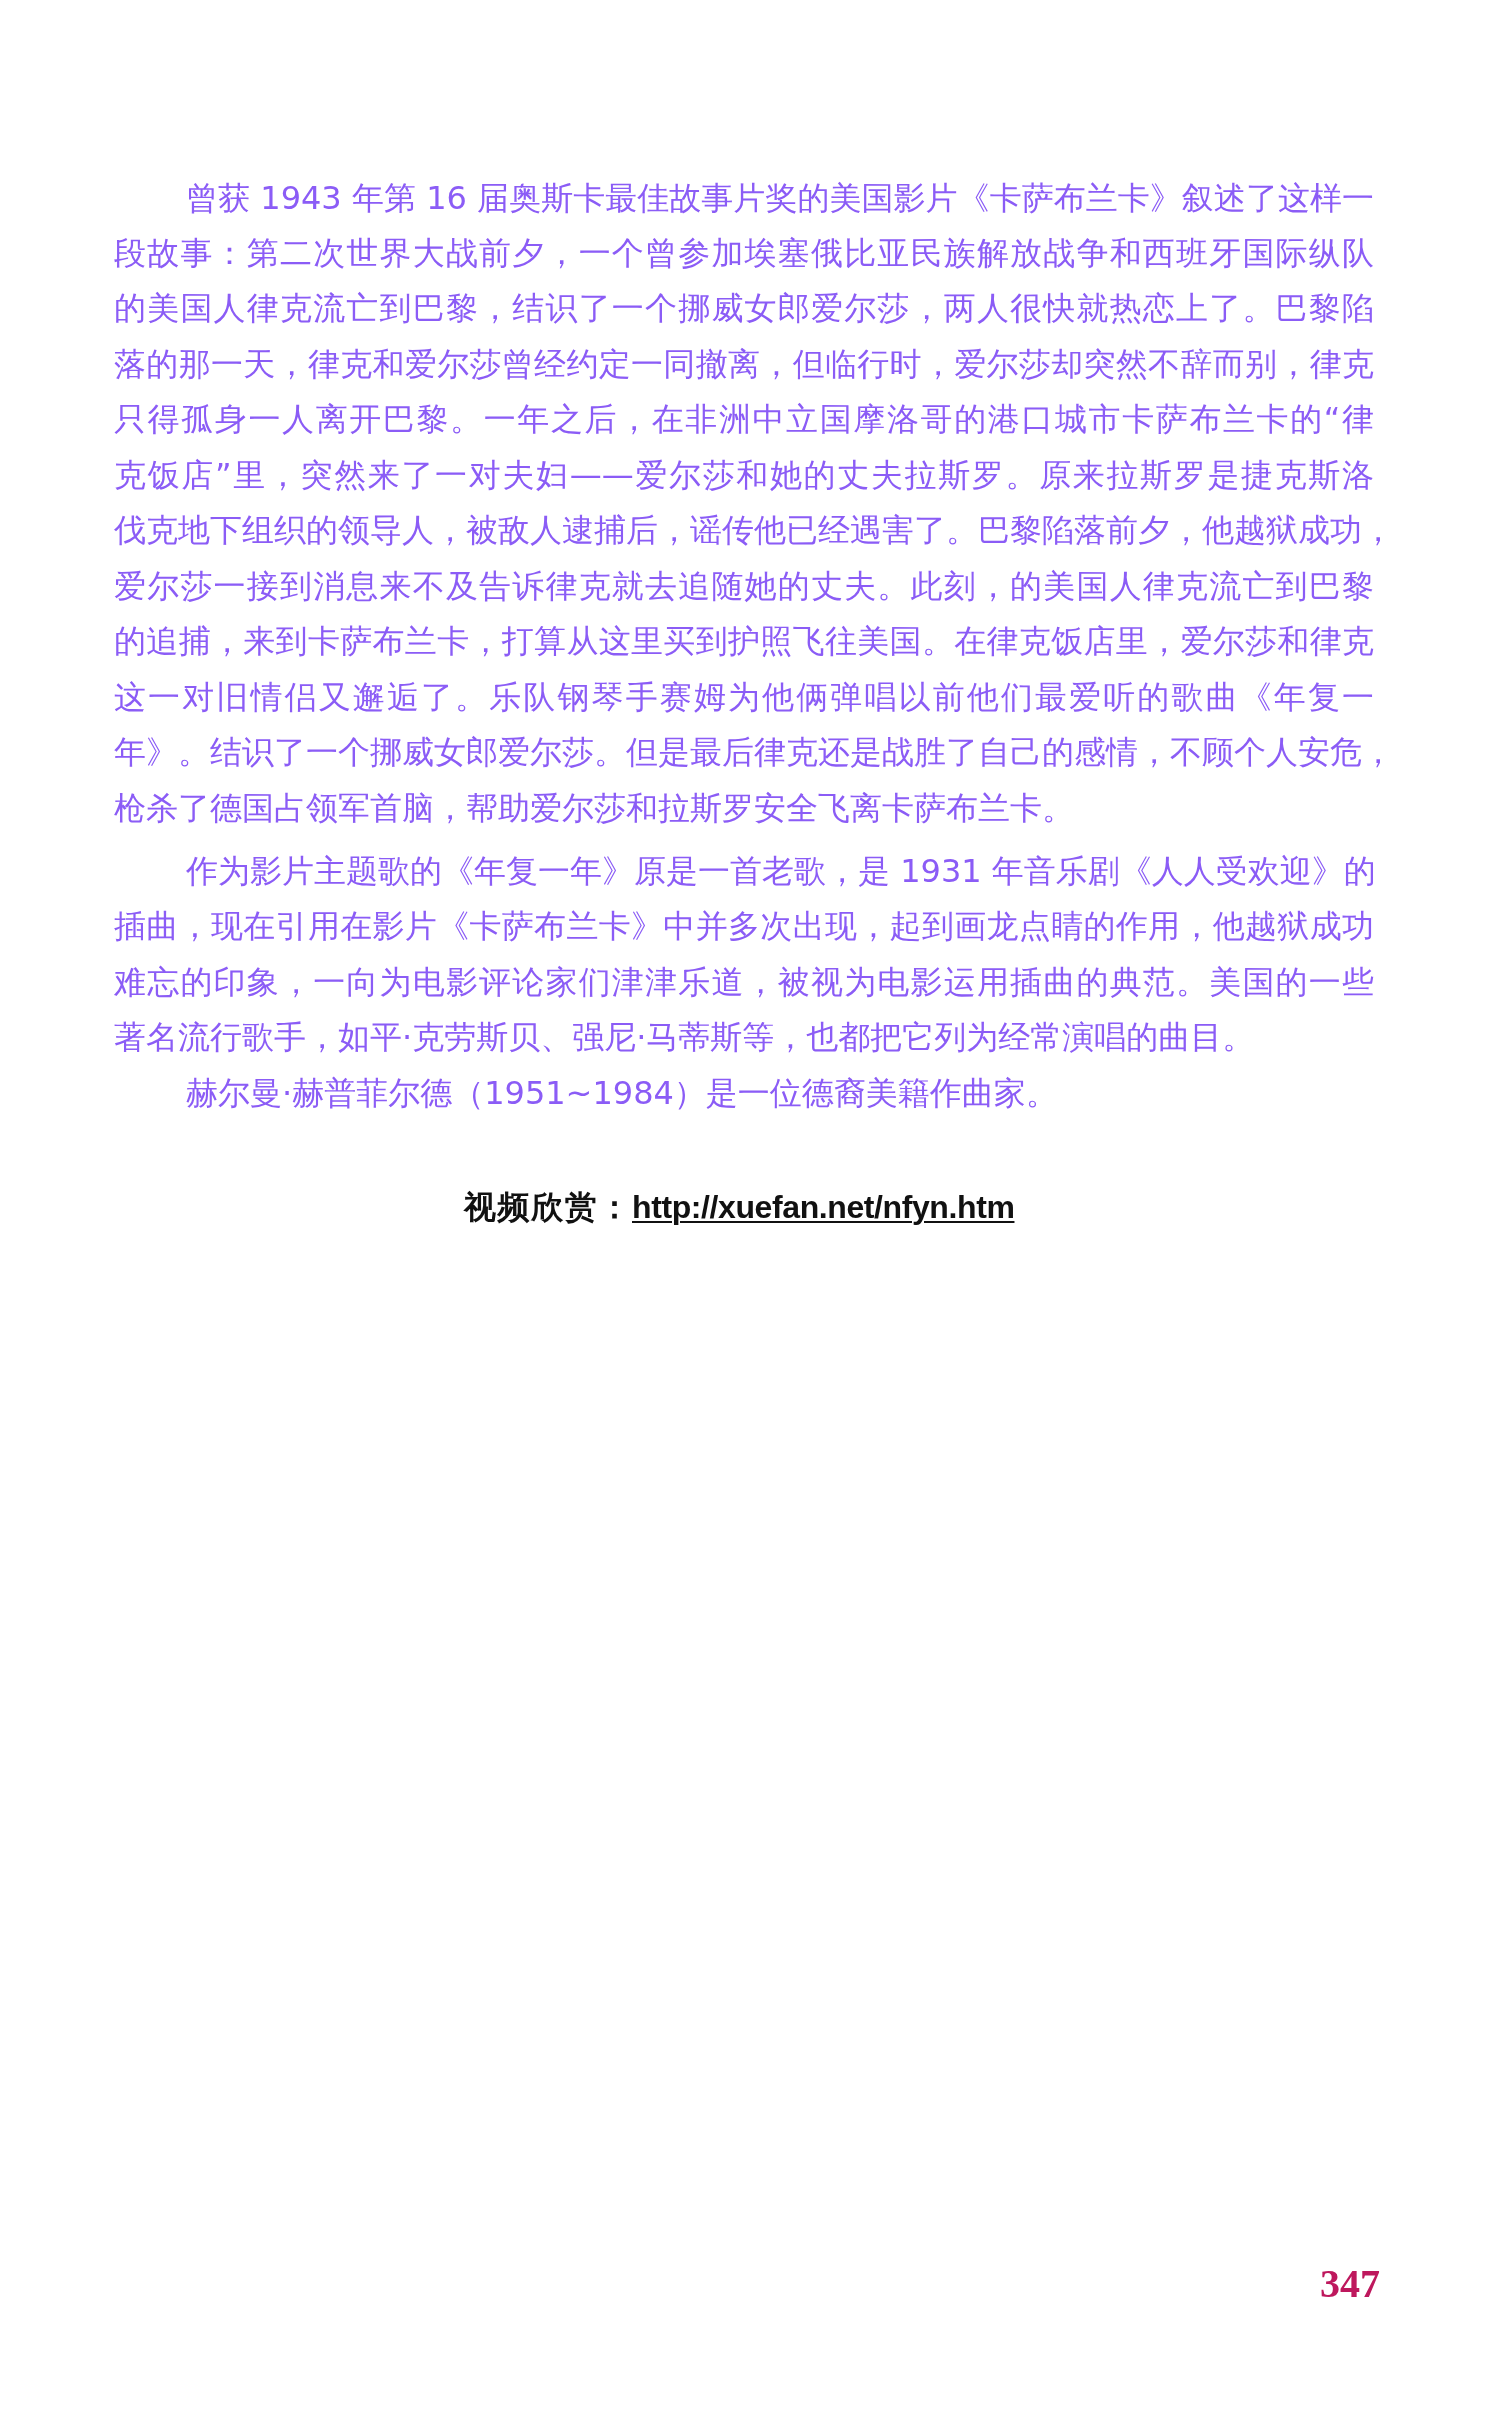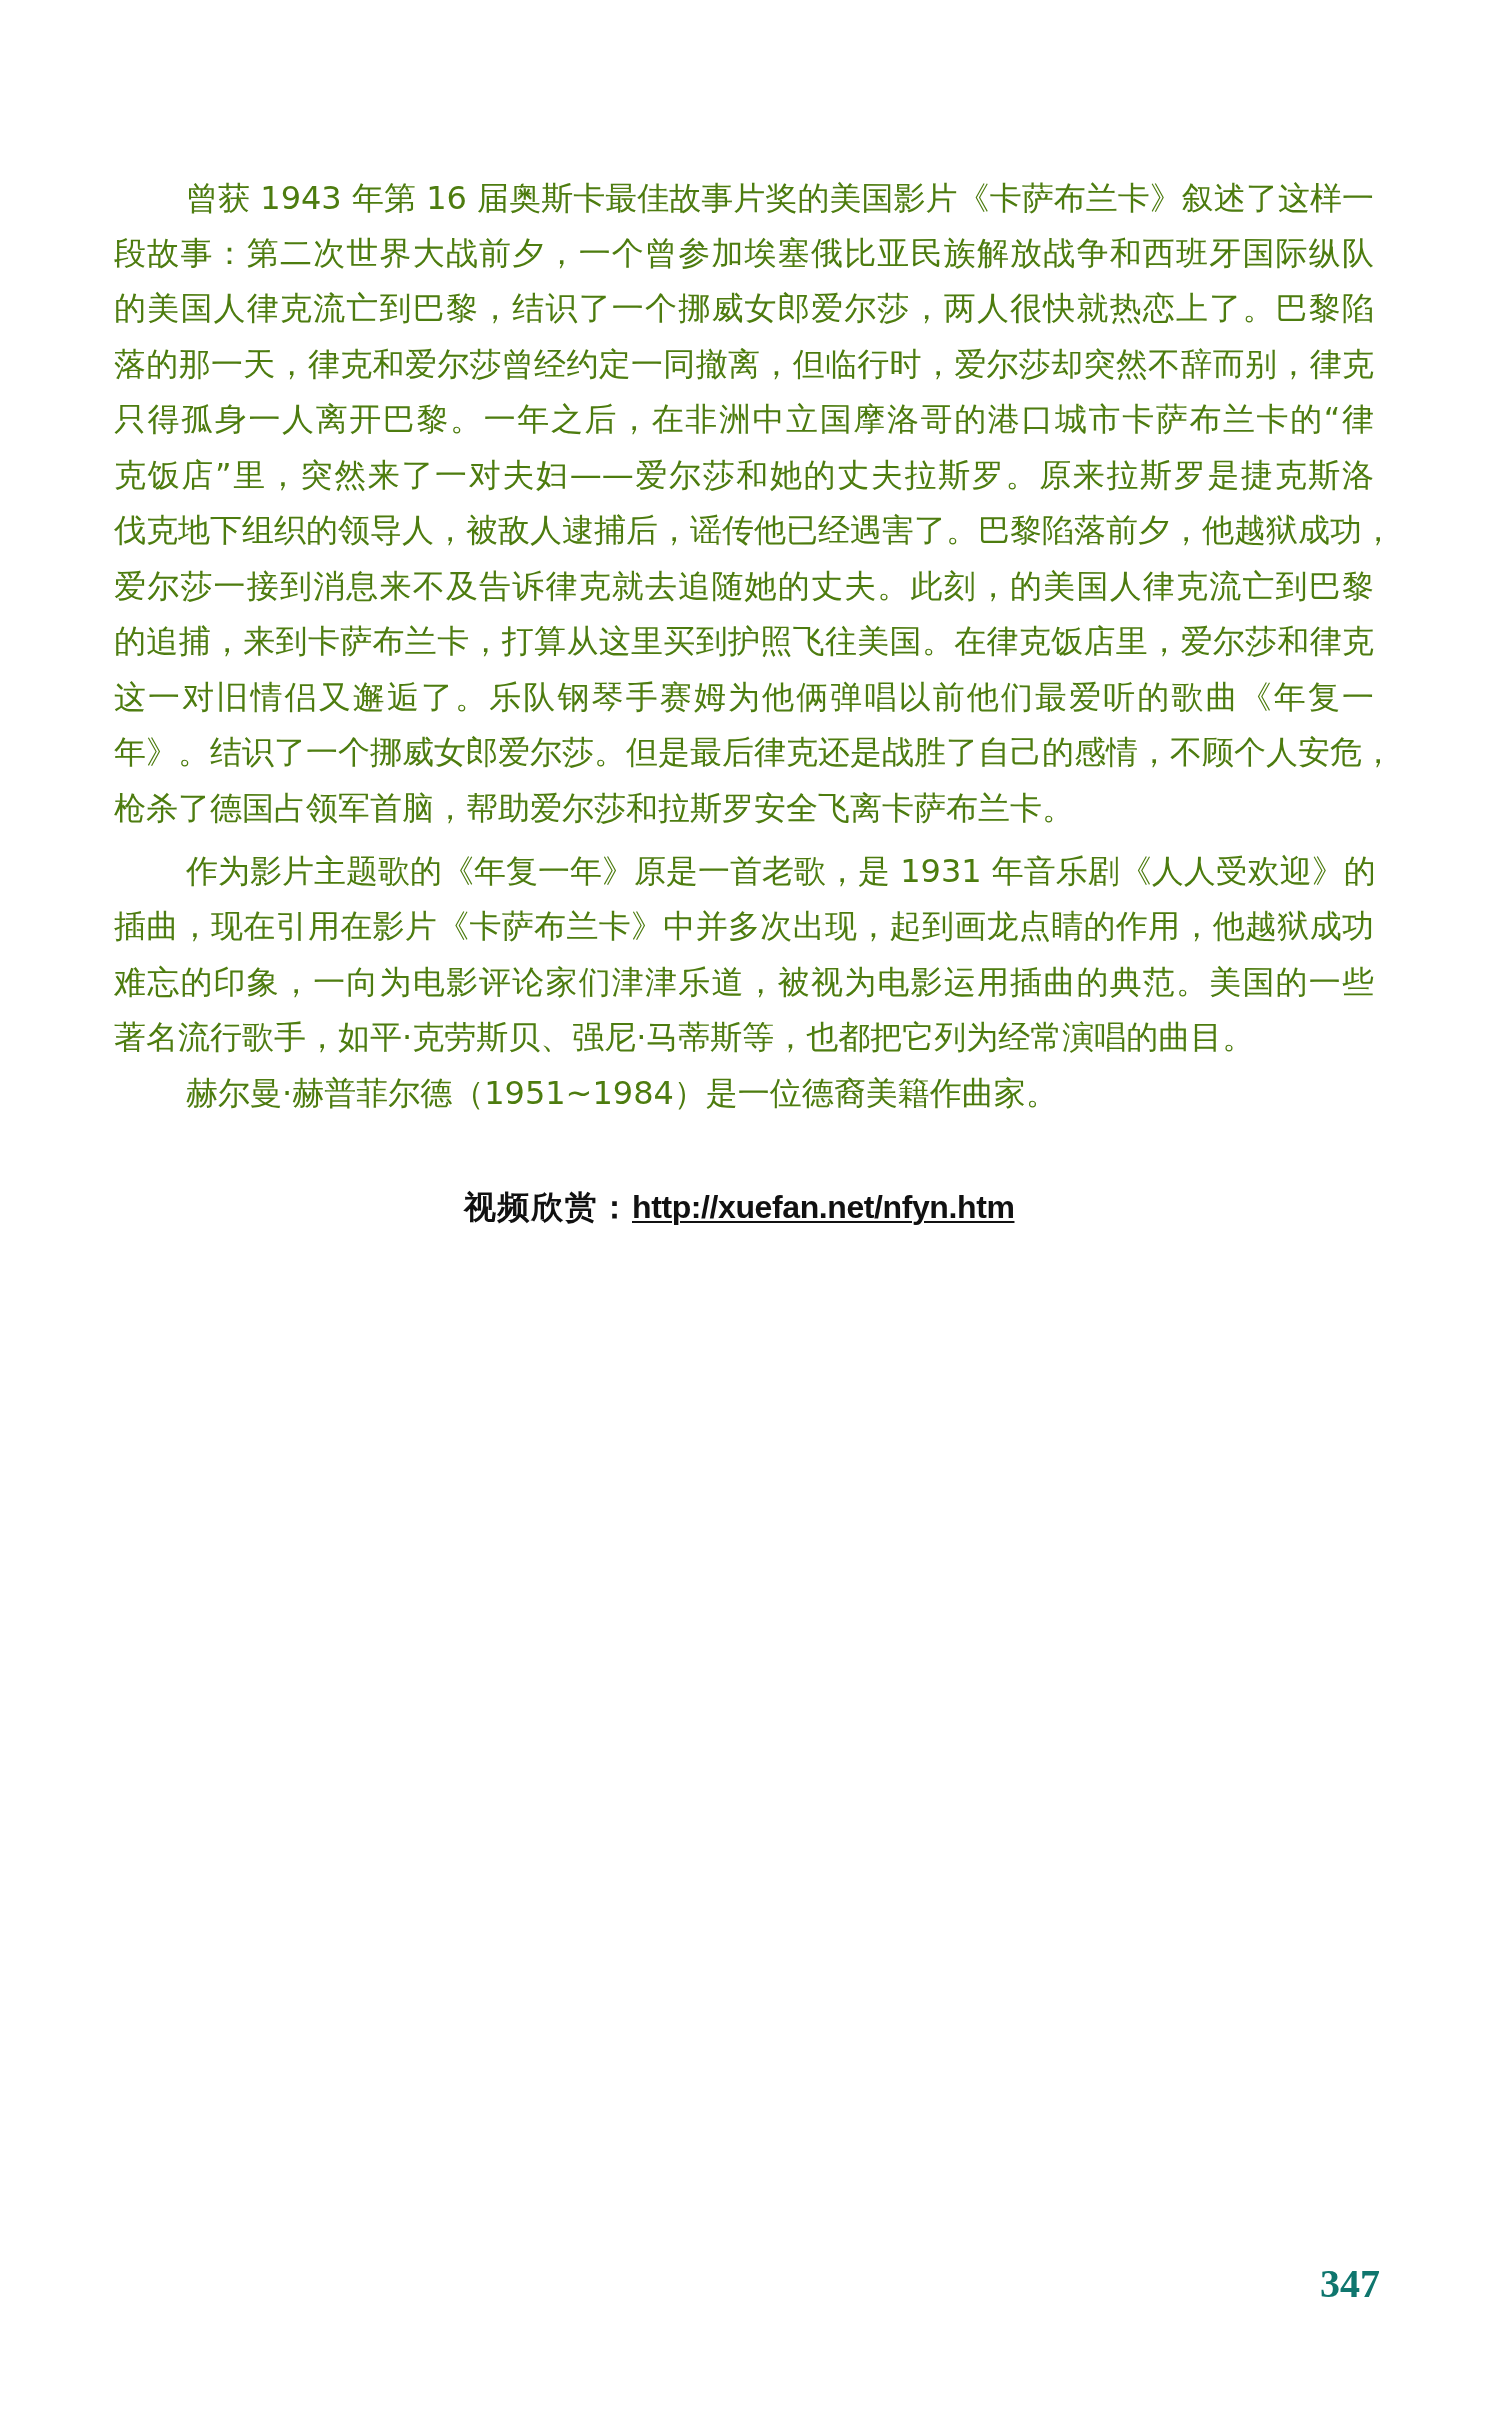--- a/index.html
+++ b/index.html
@@ -5,34 +5,34 @@
   html, body { margin:0; padding:0; }
   body {
     width:1505px; height:2426px; background:#ffffff; position:relative; overflow:hidden;
     font-family:"DejaVu Serif", "Liberation Serif", serif; color:#111111;
   }
   .line {
     position:absolute; left:114px; width:1260px; height:45px; line-height:45px;
     font-size:32px; white-space:nowrap; overflow:visible;
     text-align:justify; text-align-last:justify;
     font-family:"DejaVu Sans", "Liberation Sans", sans-serif; font-weight:normal;
-    letter-spacing:0; color:#4d7c0f;
+    letter-spacing:0; color:#8b5cf6;
   }
   .line.indent { left:186px; width:1188px; }
   .line.last { text-align-last:left; }
   .link-row {
     position:absolute; left:464px; top:1187px; height:40px; line-height:40px;
     font-family:"Liberation Sans", "DejaVu Sans", sans-serif; font-size:32px; font-weight:bold;
     white-space:nowrap; color:#111111;
   }
   .link-row .label { letter-spacing:1.6px; }
   .link-row .url { text-decoration:underline; text-decoration-thickness:2.4px; text-underline-offset:3.2px; letter-spacing:-0.4px; color:#111111; cursor:pointer; }
   .page-num {
     position:absolute; left:1320px; top:2261px; font-family:"Liberation Serif", "DejaVu Serif", serif;
-    font-weight:bold; font-size:40px; line-height:45px; color:#0f766e;
+    font-weight:bold; font-size:40px; line-height:45px; color:#be185d;
   }
   .watermark {
     position:absolute; left:1341px; top:2402px; font-family:"DejaVu Sans Mono", "Liberation Mono", monospace;
     font-size:17.6px; line-height:21px; letter-spacing:-0.8px; white-space:nowrap; font-weight:bold;margin-top:26px;
   }
 </style>
 </head>
 <body>
 
 <div>

